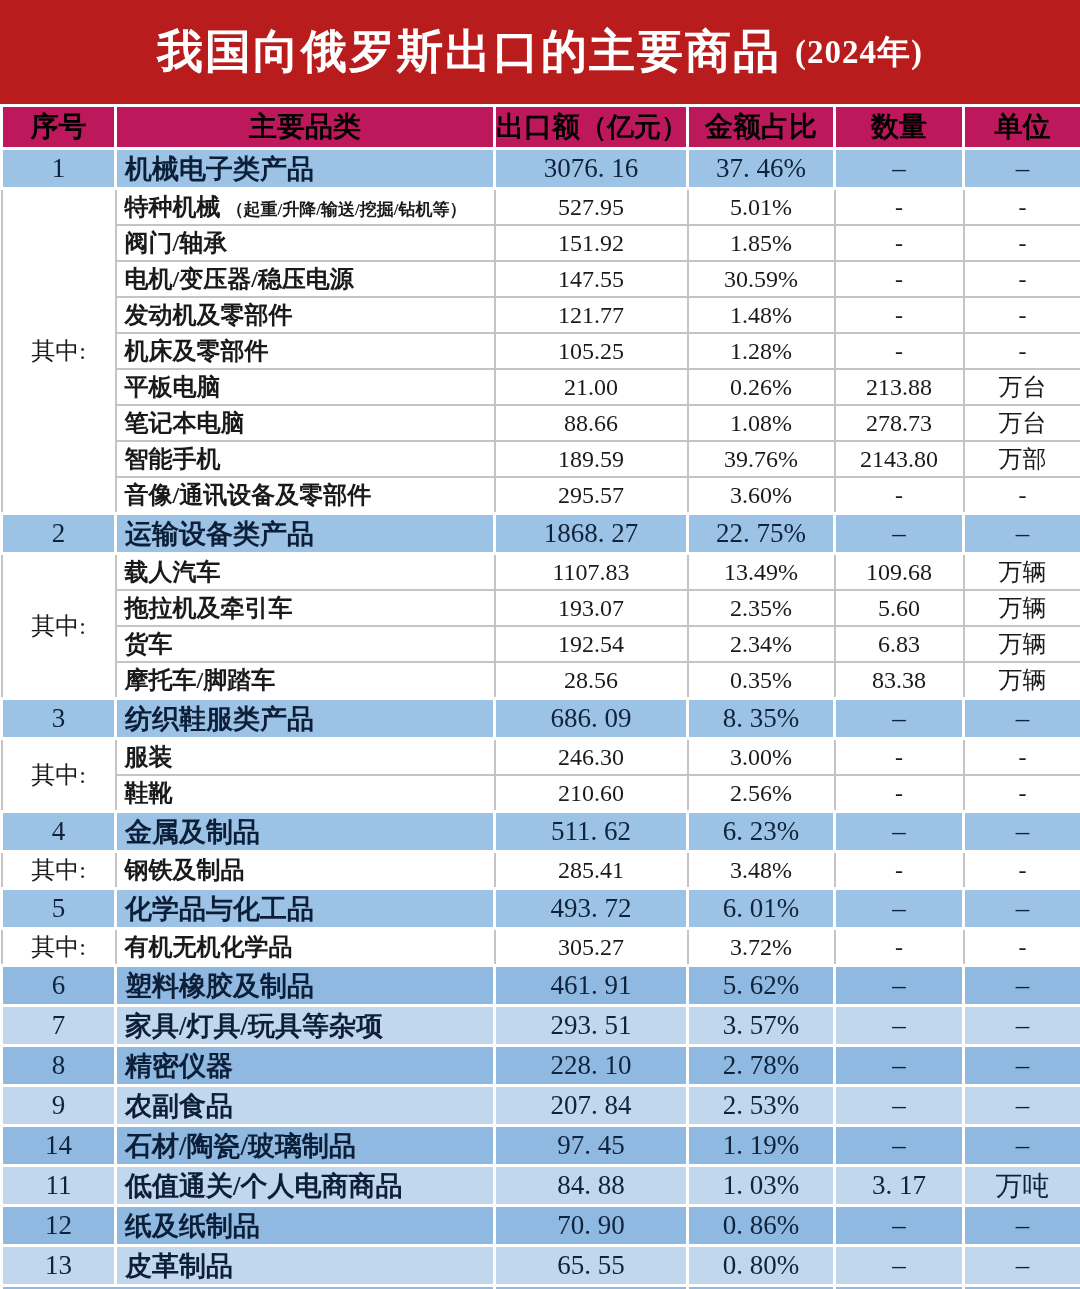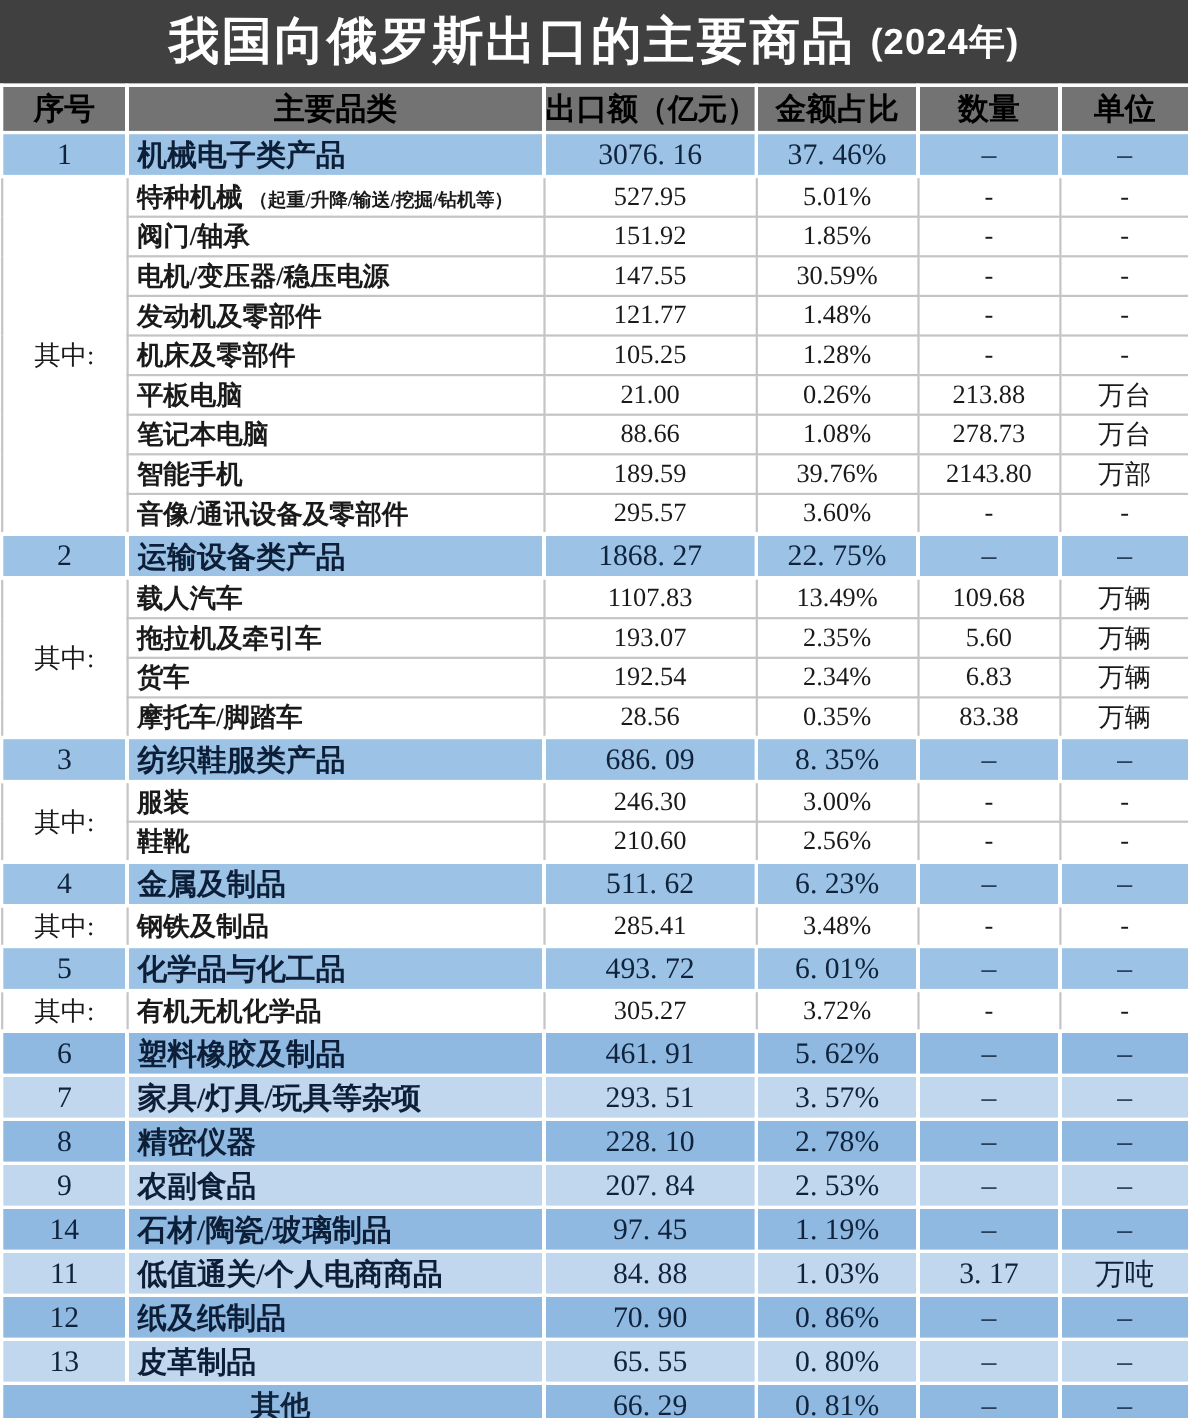--- a/index.html
+++ b/index.html
@@ -2,41 +2,41 @@
 <html><head>
 <meta charset="utf-8">
 <style>
   html,body { margin:0; padding:0; background:#ffffff; }
   .page {
     width:1080px; height:1289px; background:#ffffff; overflow:hidden;
     font-family:"Liberation Serif","DejaVu Serif",serif;
     display:flex; flex-direction:column;
   }
   .title-bar {
-    height:76px; background:#404040; color:#ffffff;
+    height:104px; background:#b91c1c; color:#ffffff;
     display:flex; align-items:center; justify-content:center; gap:14px;
     flex:0 0 auto;
   }
   .title-main {
     font-family:"Liberation Sans","DejaVu Sans",sans-serif;
     font-weight:bold; font-size:46px; letter-spacing:2px;
   }
   .title-year {
-    font-family:Liberation Sans, sans-serif;
+    font-family:Liberation Serif, serif;
     font-weight:bold; font-size:33px; letter-spacing:1px;
   }
   table.tbl {
     width:1080px; height:1176px; border-collapse:collapse; table-layout:fixed;
     flex:0 0 auto;
   }
   td { padding:0; text-align:center; vertical-align:middle; white-space:nowrap; overflow:hidden; }
 
   
   tr.r-head td {
-    height:40px; background:#737373; font-weight:bold; font-size:28px; color:#000;
+    height:40px; background:#be185d; font-weight:bold; font-size:28px; color:#000;
     border:3px solid #ffffff;
   }
   .hdr-small { font-size:27px; font-weight:bold; }
 
   
   tr.r-main td { height:37px; background:#9cc3e6; border:3px solid #ffffff; font-size:27px; color:#10233c; }
   tr.r-dark td { height:37px; background:#8fb9e0; border:3px solid #ffffff; font-size:27px; color:#10233c; }
   tr.r-light td { height:37px; background:#c0d7ee; border:3px solid #ffffff; font-size:27px; color:#10233c; }
   tr.r-main td.c-name, tr.r-dark td.c-name, tr.r-light td.c-name {
     text-align:left; padding-left:8px; font-weight:bold; font-size:27px; color:#0d1f38;

